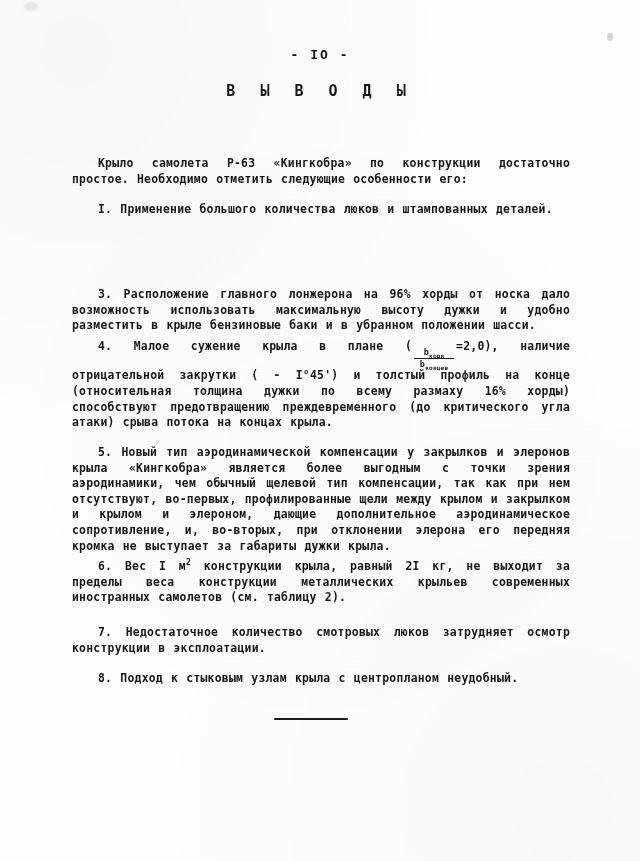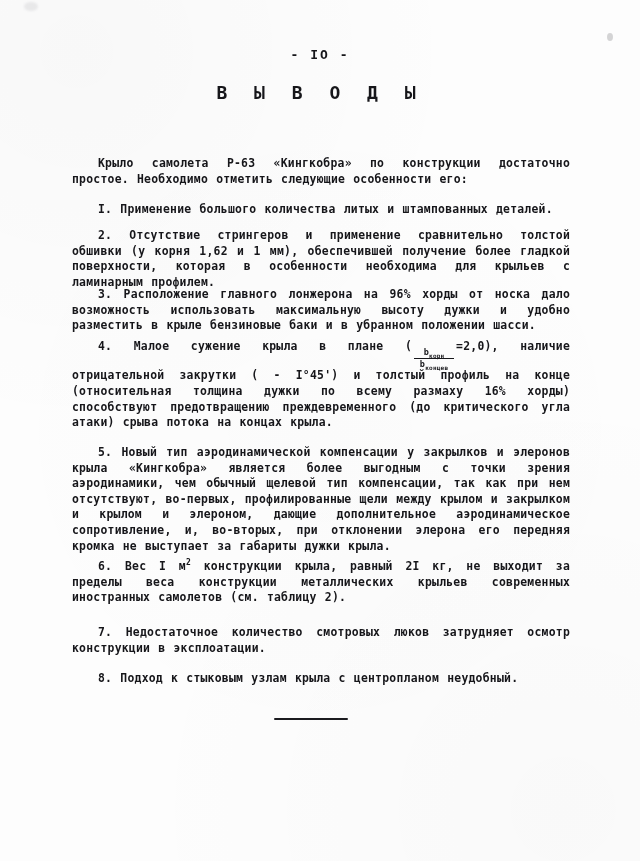--- a/index.html
+++ b/index.html
@@ -59,21 +59,21 @@
     letter-spacing: 2px;
     font-weight: 700;
   }
 
   .doc-title {
     position: absolute;
     top: 82px;
     left: 0;
     width: 640px;
     text-align: center;
-    font-size: 18px;
+    font-size: 15px;
     font-weight: 700;
     letter-spacing: 8px;
   }
 
   .body-block {
     position: absolute;
     left: 72px;
     width: 498px;
     font-size: 11.4px;
     line-height: 15.6px;
@@ -161,27 +161,23 @@
     <div class="page-number">- IO -</div>
 
     <div class="doc-title">В Ы В О Д Ы</div>
 
     <div class="body-block intro">
       <span class="indent"></span><span>Крыло самолета Р-63 «Кингкобра» по конструкции достаточно простое. Необходимо отметить следующие особенности его:</span>
     </div>
 
     <div class="body-block i1">
       <span class="indent"></span><span class="num">I.</span>
-      <span>Применение большого количества литых и штампованных деталей.</span>
-    </div>
-
-    <div class="body-block i2">
-      <span class="indent"></span><span class="num">2.</span>
-      <span>Отсутствие стрингеров и применение сравнительно толстой обшивки (у корня 1,62 и 1 мм), обеспечившей получение более гладкой поверхности, которая в особенности необходима для крыльев с ламинарным профилем.</span>
-    </div>
+      <span>Применение большого количества люков и штампованных деталей.</span>
+    </div>
+
 
     <div class="body-block i3">
       <span class="indent"></span><span class="num">3.</span>
       <span>Расположение главного лонжерона на 96% хорды от носка дало возможность использовать максимальную высоту дужки и удобно разместить в крыле бензиновые баки и в убранном положении шасси.</span>
     </div>
 
     <div class="body-block i4">
       <span class="indent"></span><span class="num">4.</span>
       <span>Малое сужение крыла в плане (</span><span class="frac">
           <span class="num-part"><span>b</span><sub>корн</sub></span>

